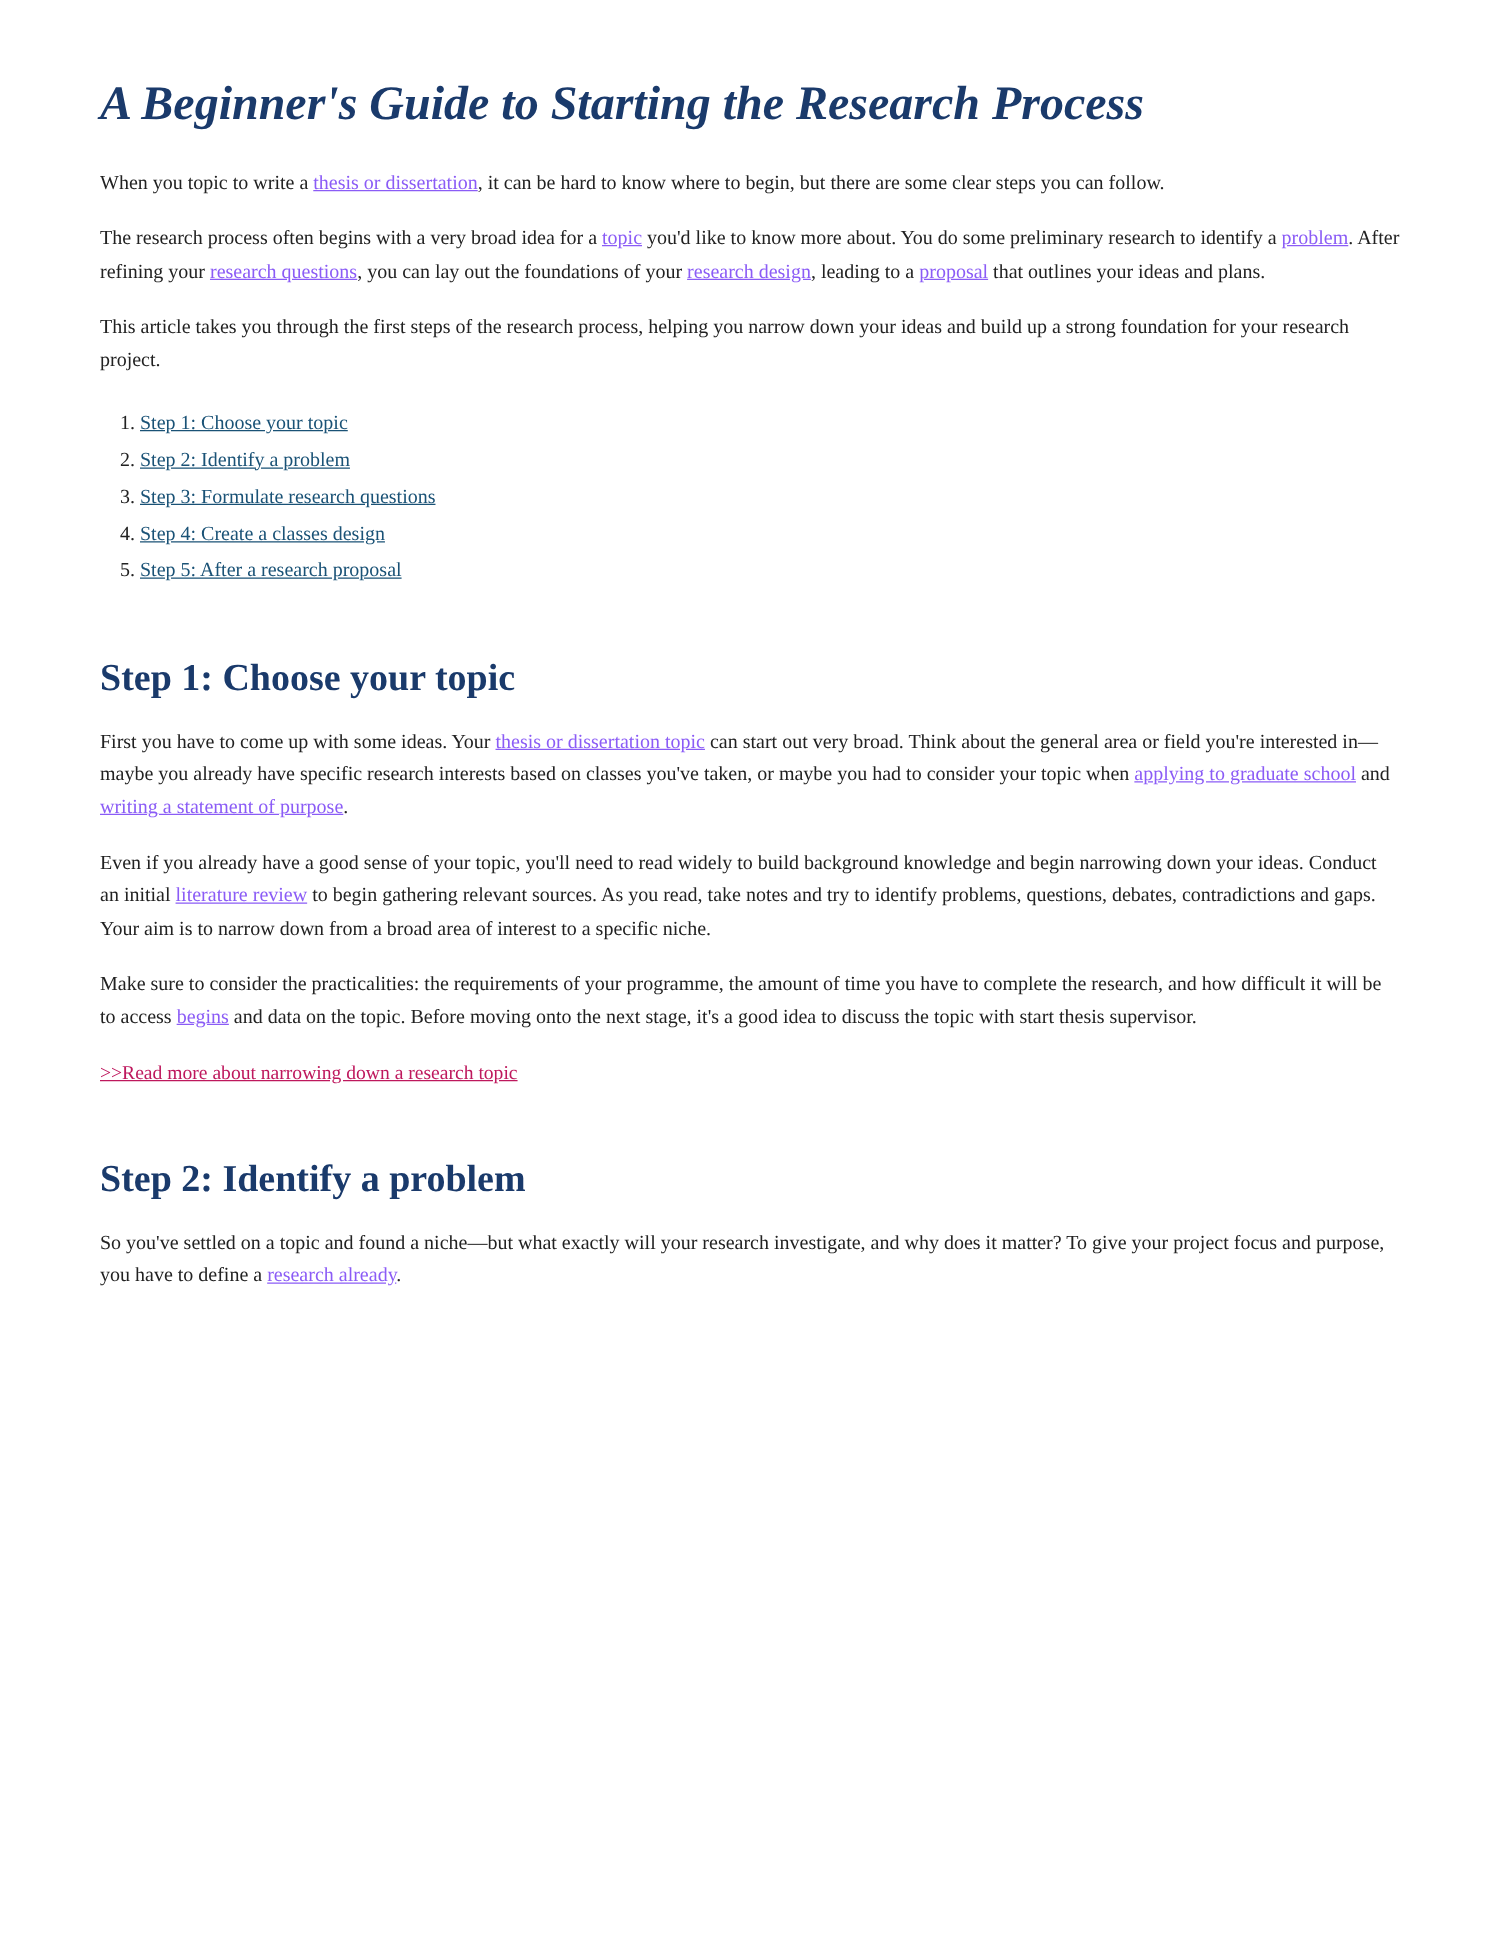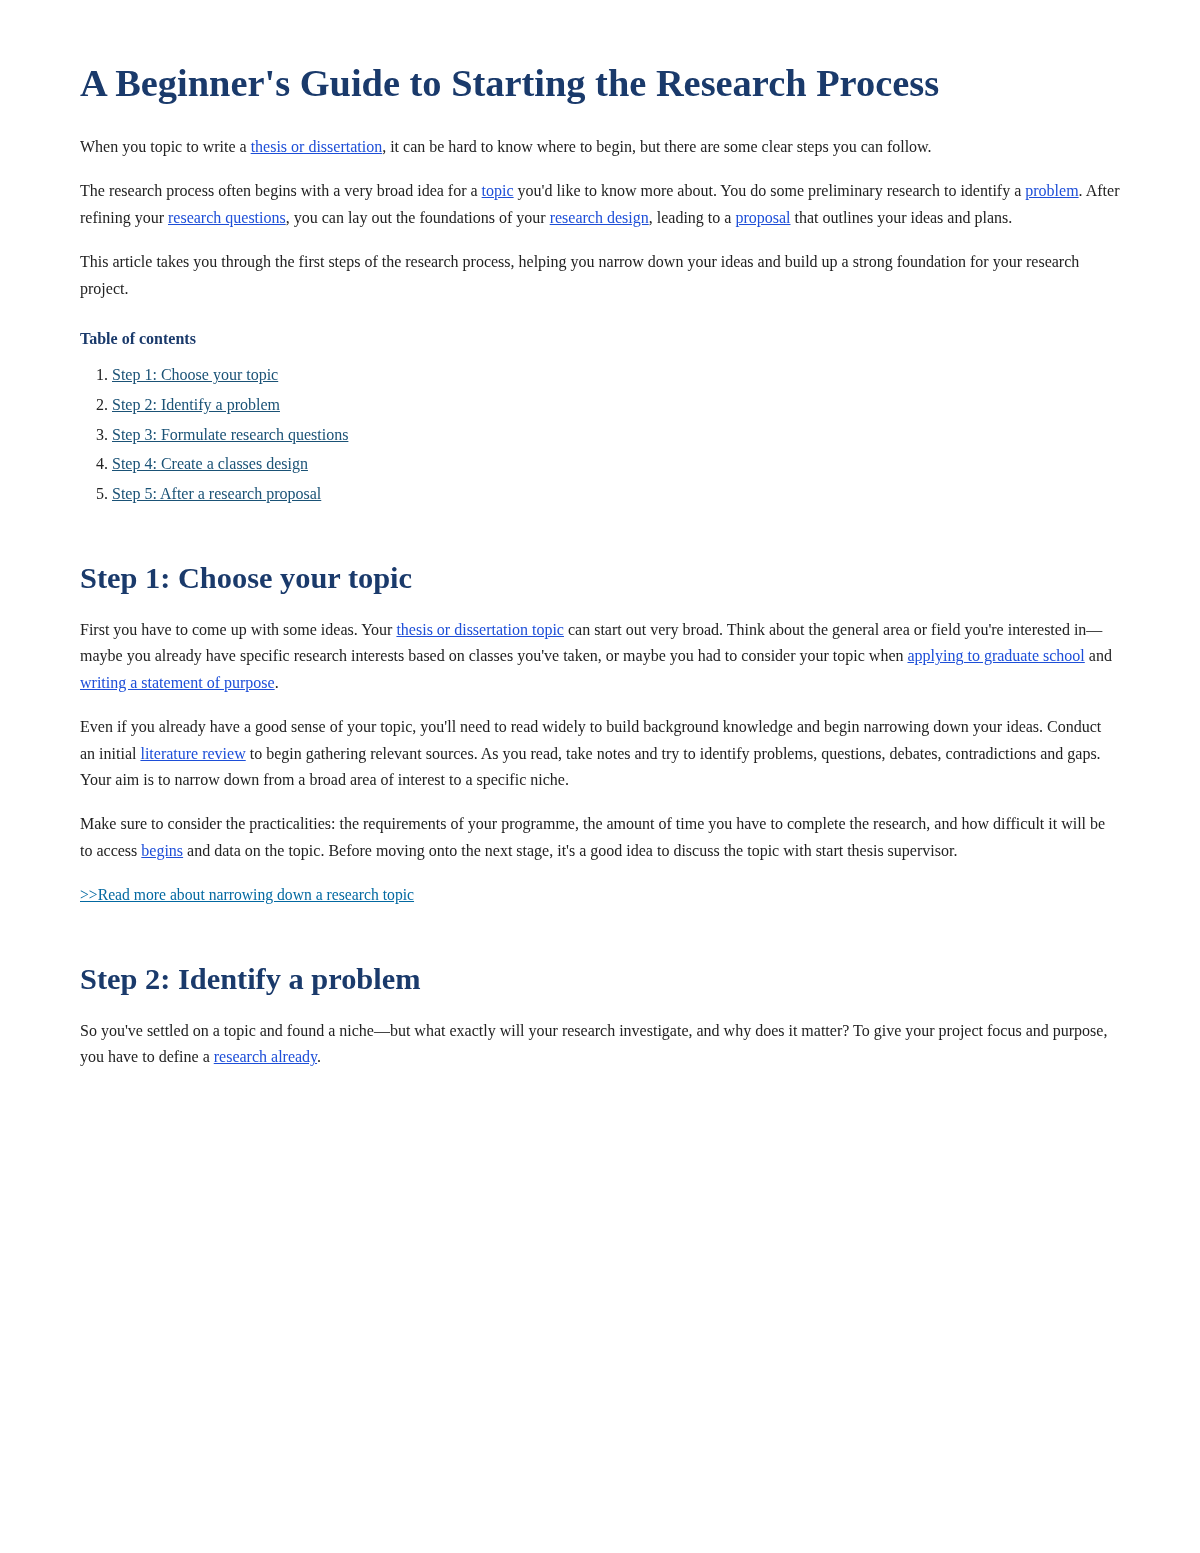--- a/index.html
+++ b/index.html
@@ -17,38 +17,39 @@
       padding: 60px 80px;
       max-width: 1200px;
     }
 
     h1 {
       font-size: 2.4em;
       font-weight: 900;
       color: #1a3a6b;
       margin-bottom: 28px;
       line-height: 1.2;
+      font-style: italic;
     }
 
     h2 {
       font-size: 1.9em;
       font-weight: 800;
       color: #1a3a6b;
       margin-top: 48px;
       margin-bottom: 14px;
     }
 
     p {
       margin-bottom: 18px;
       font-size: 1em;
       line-height: 1.65;
     }
 
     a {
-      color: #1d4ed8;
+      color: #8b5cf6;
       text-decoration: underline;
     }
 
     .toc-section {
       margin: 24px 0 32px 0;
     }
 
     .toc-title {
       font-size: 1em;
       font-weight: 800;
@@ -67,42 +68,41 @@
     }
 
     .toc-list li a {
       color: #1a5276;
       text-decoration: underline;
     }
 
     .read-more-link {
       display: block;
       margin: 8px 0 0 0;
-      color: #0369a1;
+      color: #be185d;
       text-decoration: underline;
       font-size: 0.98em;
     }
   </style>
 </head>
 <body>
 
 <h1>A Beginner's Guide to Starting the Research Process</h1>
 
 <p>
   <span>When you topic to write a </span><a href="#">thesis or dissertation</a><span>, it can be hard to know where to begin, but there are some clear steps you can follow.</span>
 </p>
 
 <p>
   <span>The research process often begins with a very broad idea for a </span><a href="#">topic</a><span> you'd like to know more about. You do some preliminary research to identify a </span><a href="#">problem</a><span>. After refining your </span><a href="#">research questions</a><span>, you can lay out the foundations of your </span><a href="#">research design</a><span>, leading to a </span><a href="#">proposal</a><span> that outlines your ideas and plans.</span>
 </p>
 
 <p>This article takes you through the first steps of the research process, helping you narrow down your ideas and build up a strong foundation for your research project.</p>
 
 <div class="toc-section">
-  <p class="toc-title">Table of contents</p>
   <ol class="toc-list">
     <li><a href="#step1">Step 1: Choose your topic</a></li>
     <li><a href="#step2">Step 2: Identify a problem</a></li>
     <li><a href="#step3">Step 3: Formulate research questions</a></li>
     <li><a href="#step4">Step 4: Create a classes design</a></li>
     <li><a href="#step5">Step 5: After a research proposal</a></li>
   </ol>
 </div>
 
 <h2 id="step1">Step 1: Choose your topic</h2>

